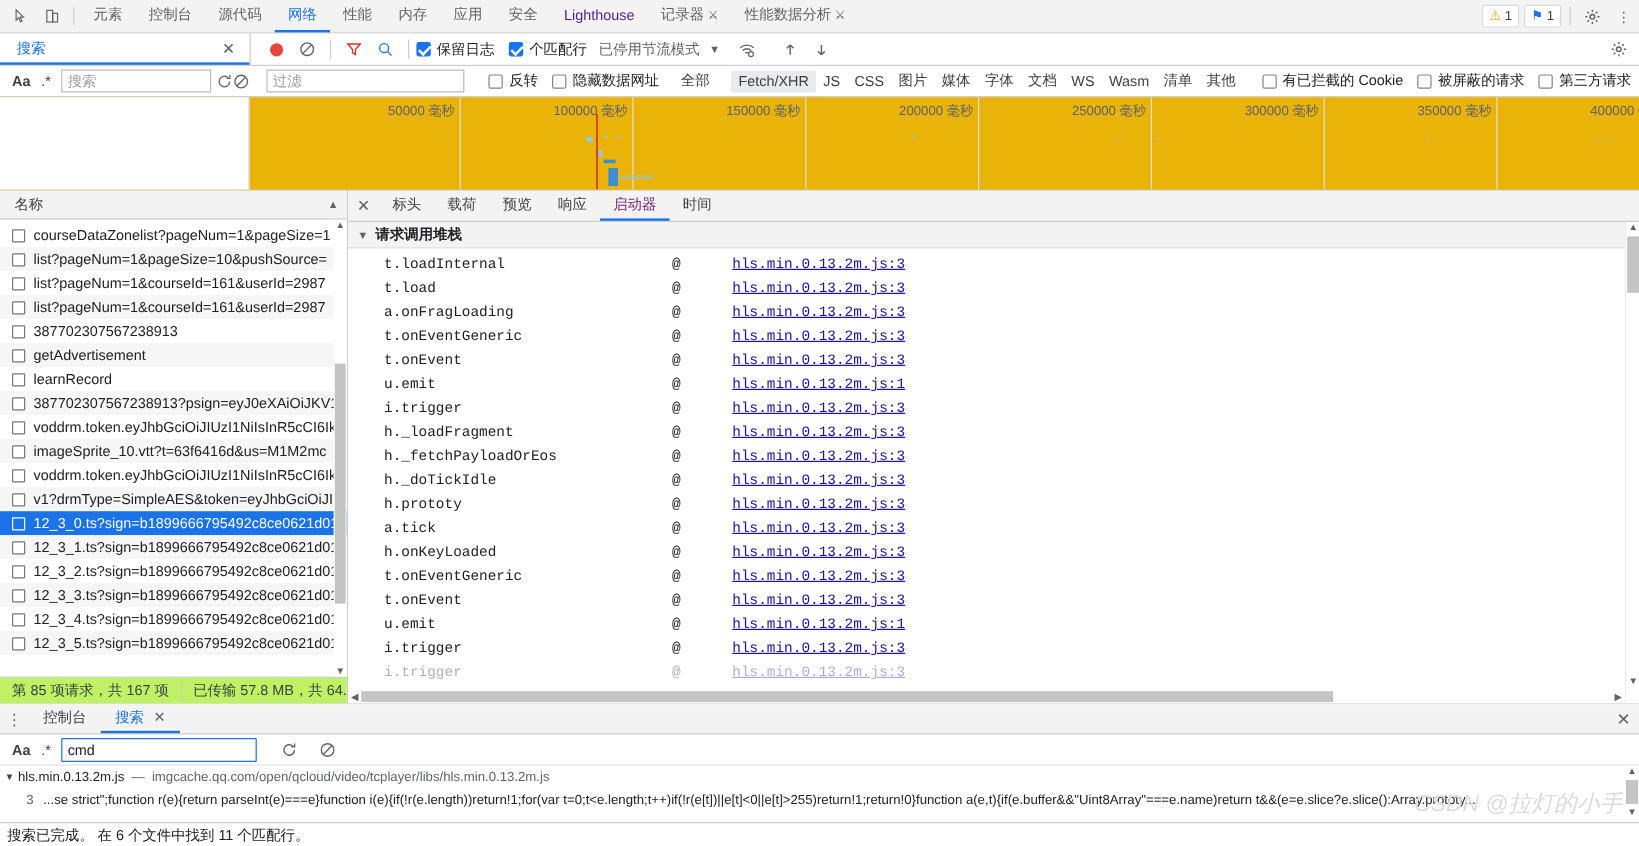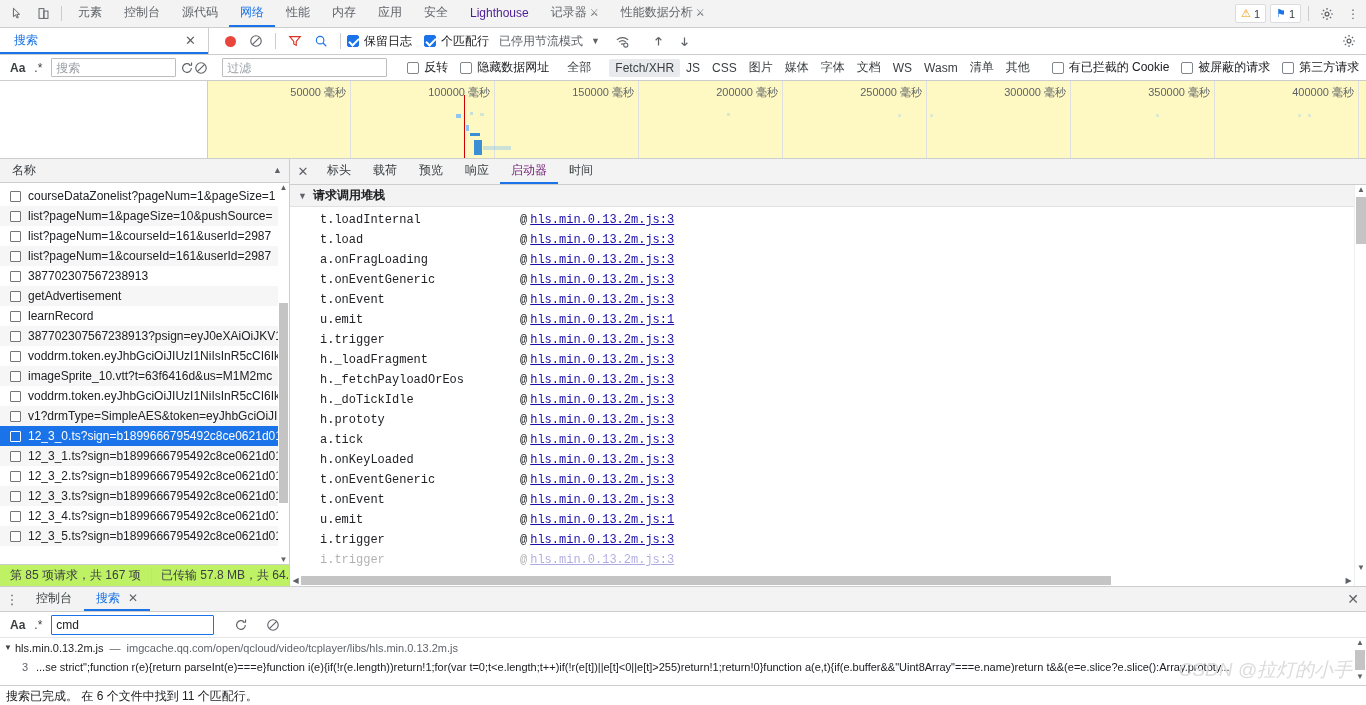--- a/index.html
+++ b/index.html
@@ -74,21 +74,21 @@
     width:192px; height:19px; border:1px solid #bdbdbd; border-radius:1px;
     font-size:12px; padding:0 4px; outline:none; font-family:"Liberation Sans", sans-serif;
   }
   .filter-input::placeholder{ color:#9aa0a6; }
   .ftype{ padding:2px 6px; cursor:pointer; color:#3c4043; border-radius:2px; white-space:nowrap;}
   .ftype.active{ background:#e8eaed; }
   .fcb{ display:flex; align-items:center; gap:5px; margin-right:12px; cursor:pointer; white-space:nowrap;}
   .cbox2{ width:12px;height:12px;border:1px solid #80868b;border-radius:2px;background:#fff;display:inline-block;}
 
   
-  #overview{ height:78px; display:flex; border-bottom:1px solid #cdcdcd; background:#fef9c3;}
+  #overview{ height:78px; display:flex; border-bottom:1px solid #cdcdcd; background:#eab308;gap:33px;}
   #ov-left{ width:208px; border-right:1px solid #cdcdcd; background:#fff;}
   #ov-graph{ flex:1; position:relative; overflow:hidden;}
   .ovtick{ position:absolute; top:0; bottom:0; border-right:1px solid #e0e0e0; }
   .ovtick span{
     position:absolute; right:4px; top:4px; font-size:11px; color:#5f6368; white-space:nowrap;
   }
   .redline{ position:absolute; top:14px; bottom:0; width:1px; background:#c00; }
   .ovbar{ position:absolute; background:#8ec6f0; }
   .ovbar.dark{ background:#3b8fd4; }
 
@@ -131,21 +131,21 @@
   .dtab{ display:flex;align-items:center;padding:0 11px;font-size:12px;color:#3c4043;cursor:pointer;
     border-bottom:2px solid transparent;}
   .dtab.selected{ color:#701a75; border-bottom-color:#1a73e8;}
   #stack-head{
     height:22px; background:#f3f3f3; border-bottom:1px solid #e0e0e0;
     display:flex; align-items:center; padding-left:8px; font-weight:bold; font-size:12px; color:#202124; cursor:pointer;
   }
   #stack-head .tri{ font-size:9px; margin-right:6px; color:#5f6368;}
   #stack-body{ flex:1; overflow:hidden; position:relative; padding-top:3px;}
   .stack-row{ height:20px; display:flex; align-items:center;
-    font-family:"Liberation Mono", monospace; font-size:12px; color:#202124;}
+    font-family:"Liberation Mono", monospace; font-size:12px; color:#202124;gap:40px;}
   .stack-fn{ width:230px; padding-left:30px; white-space:nowrap; overflow:hidden;}
   .stack-at{ color:#202124; margin-right:3px;}
   .stack-link{ color:#1a0dab; text-decoration:underline; cursor:pointer; white-space:nowrap;}
   #detail-hscroll{
     position:absolute; left:0; right:12px; bottom:0; height:12px; background:#fff;
     display:flex; align-items:center;
   }
   #detail-hscroll .track{ position:absolute; left:11px; right:11px; top:2px; height:9px;}
   #detail-hscroll .thumb{ position:absolute; height:9px; background:#c4c4c4;}
   .scroll-arrow{ width:11px; text-align:center; font-size:8px; color:#5f6368; cursor:pointer;}

